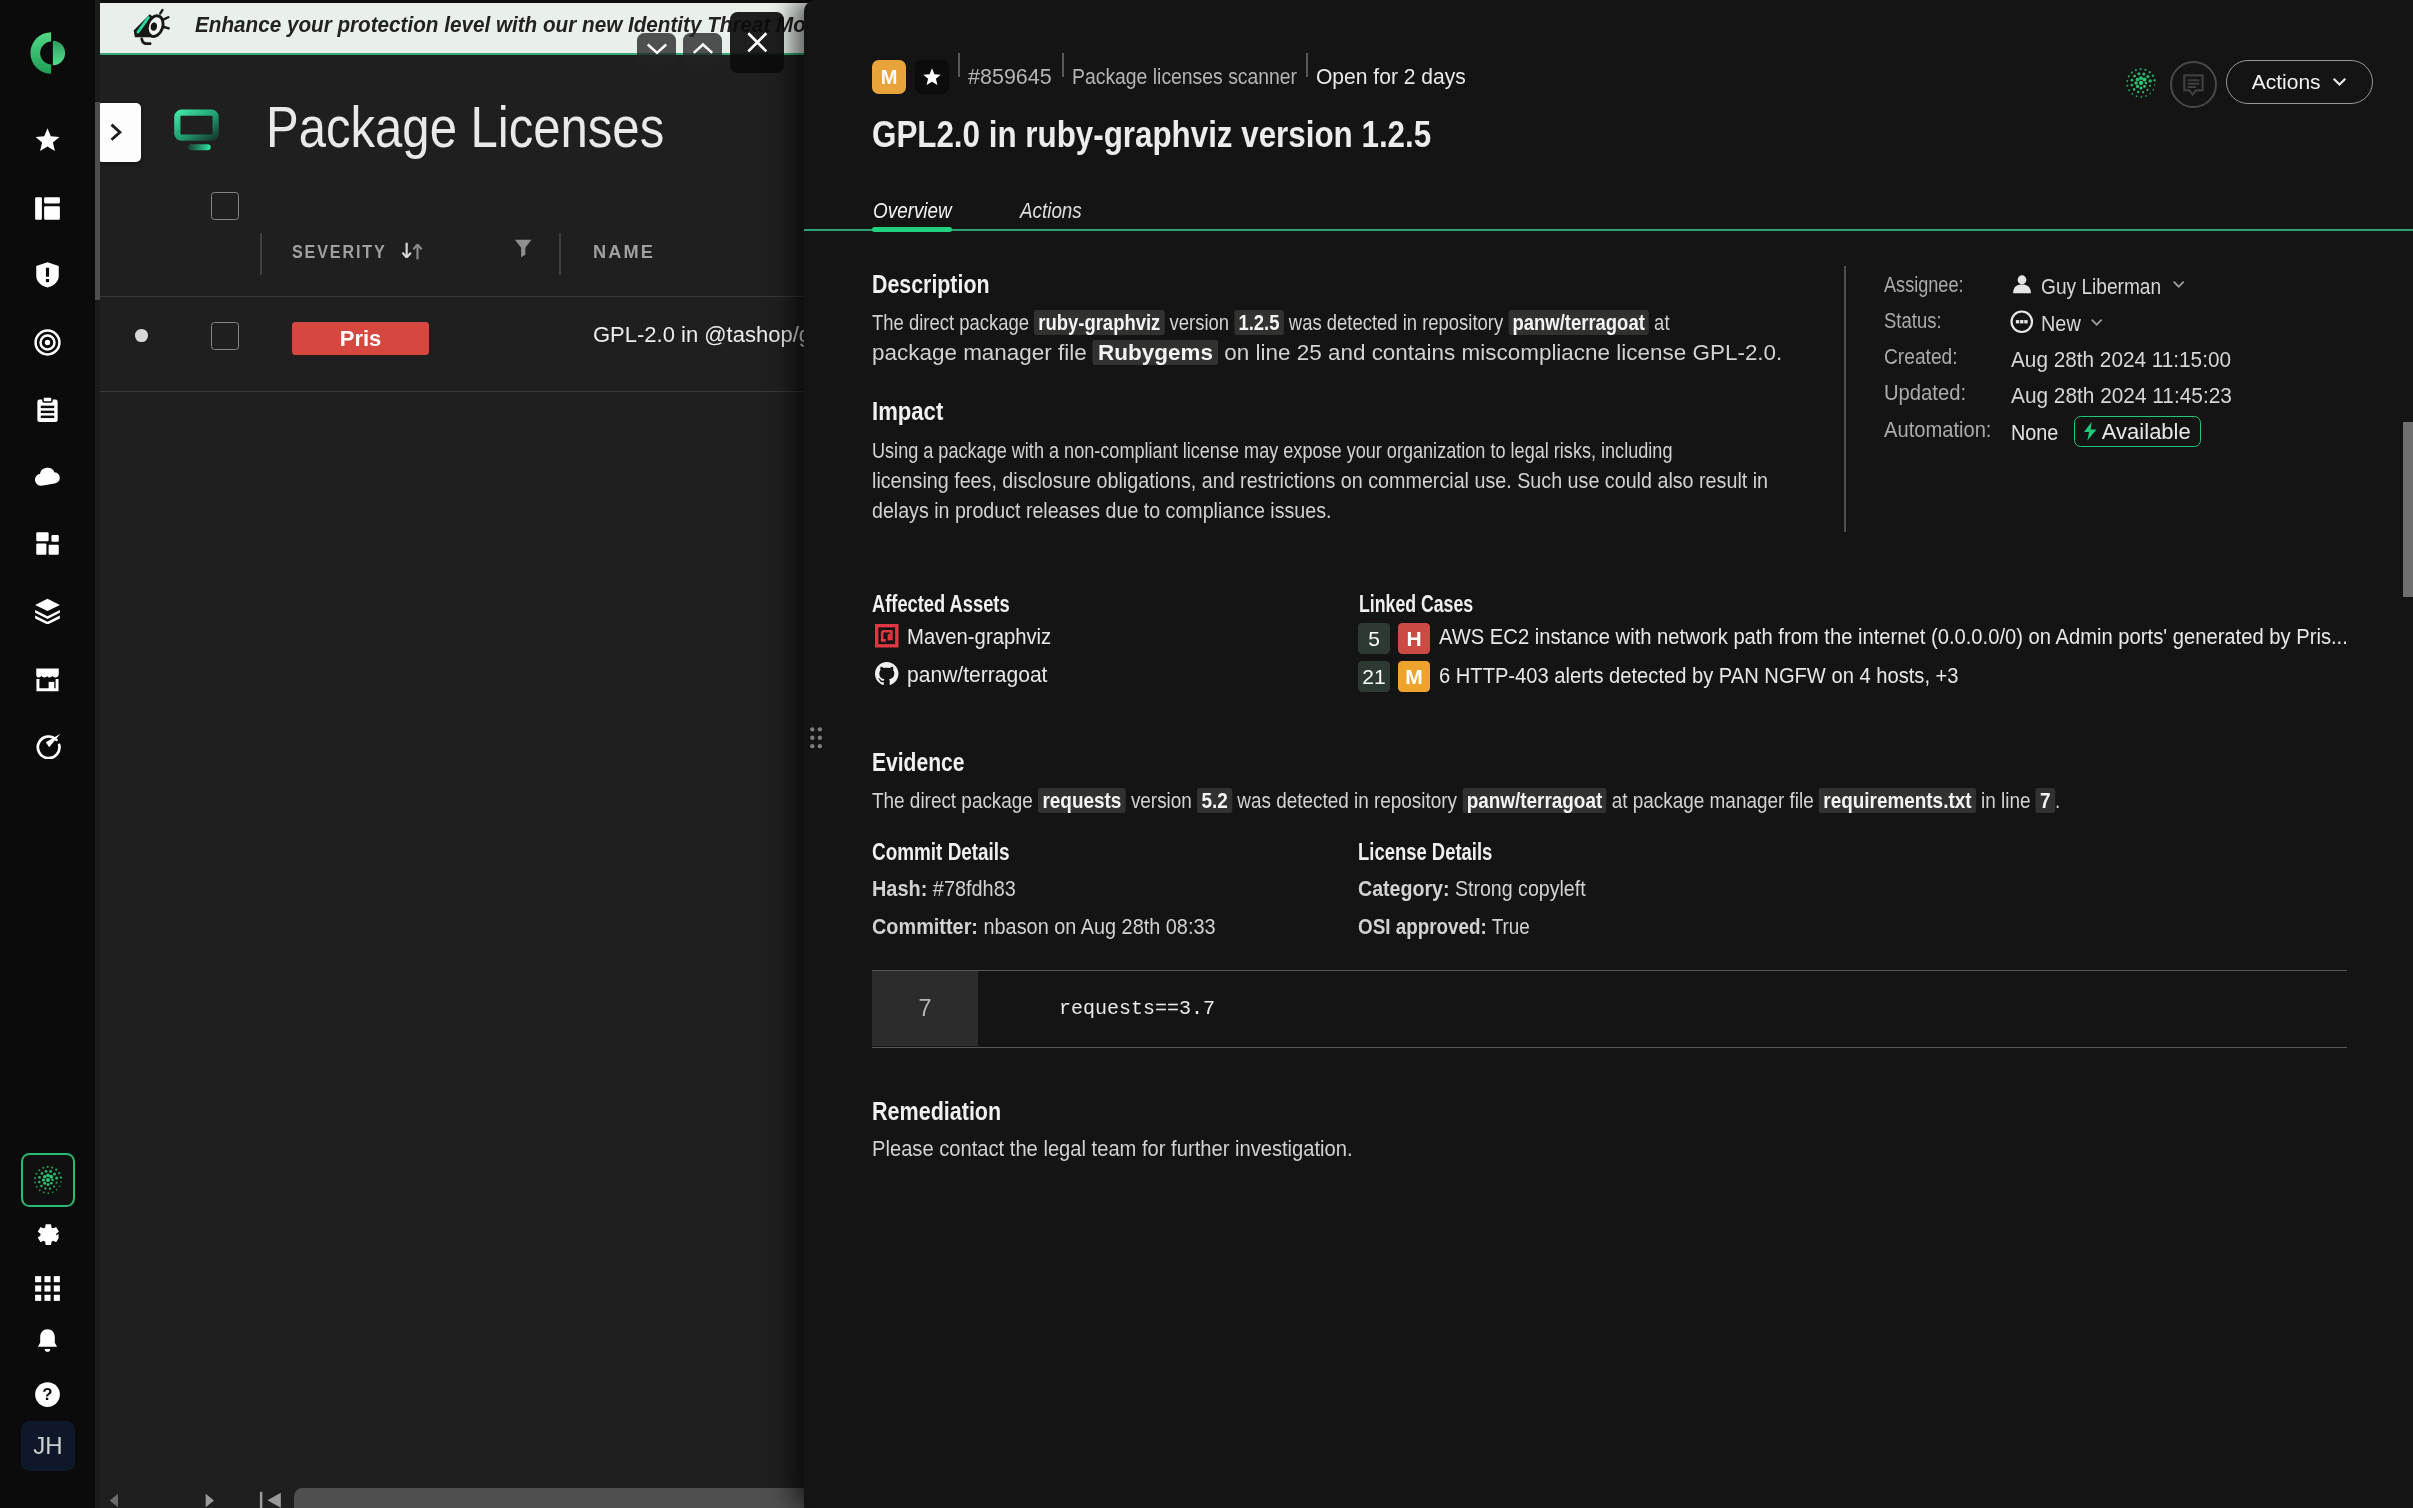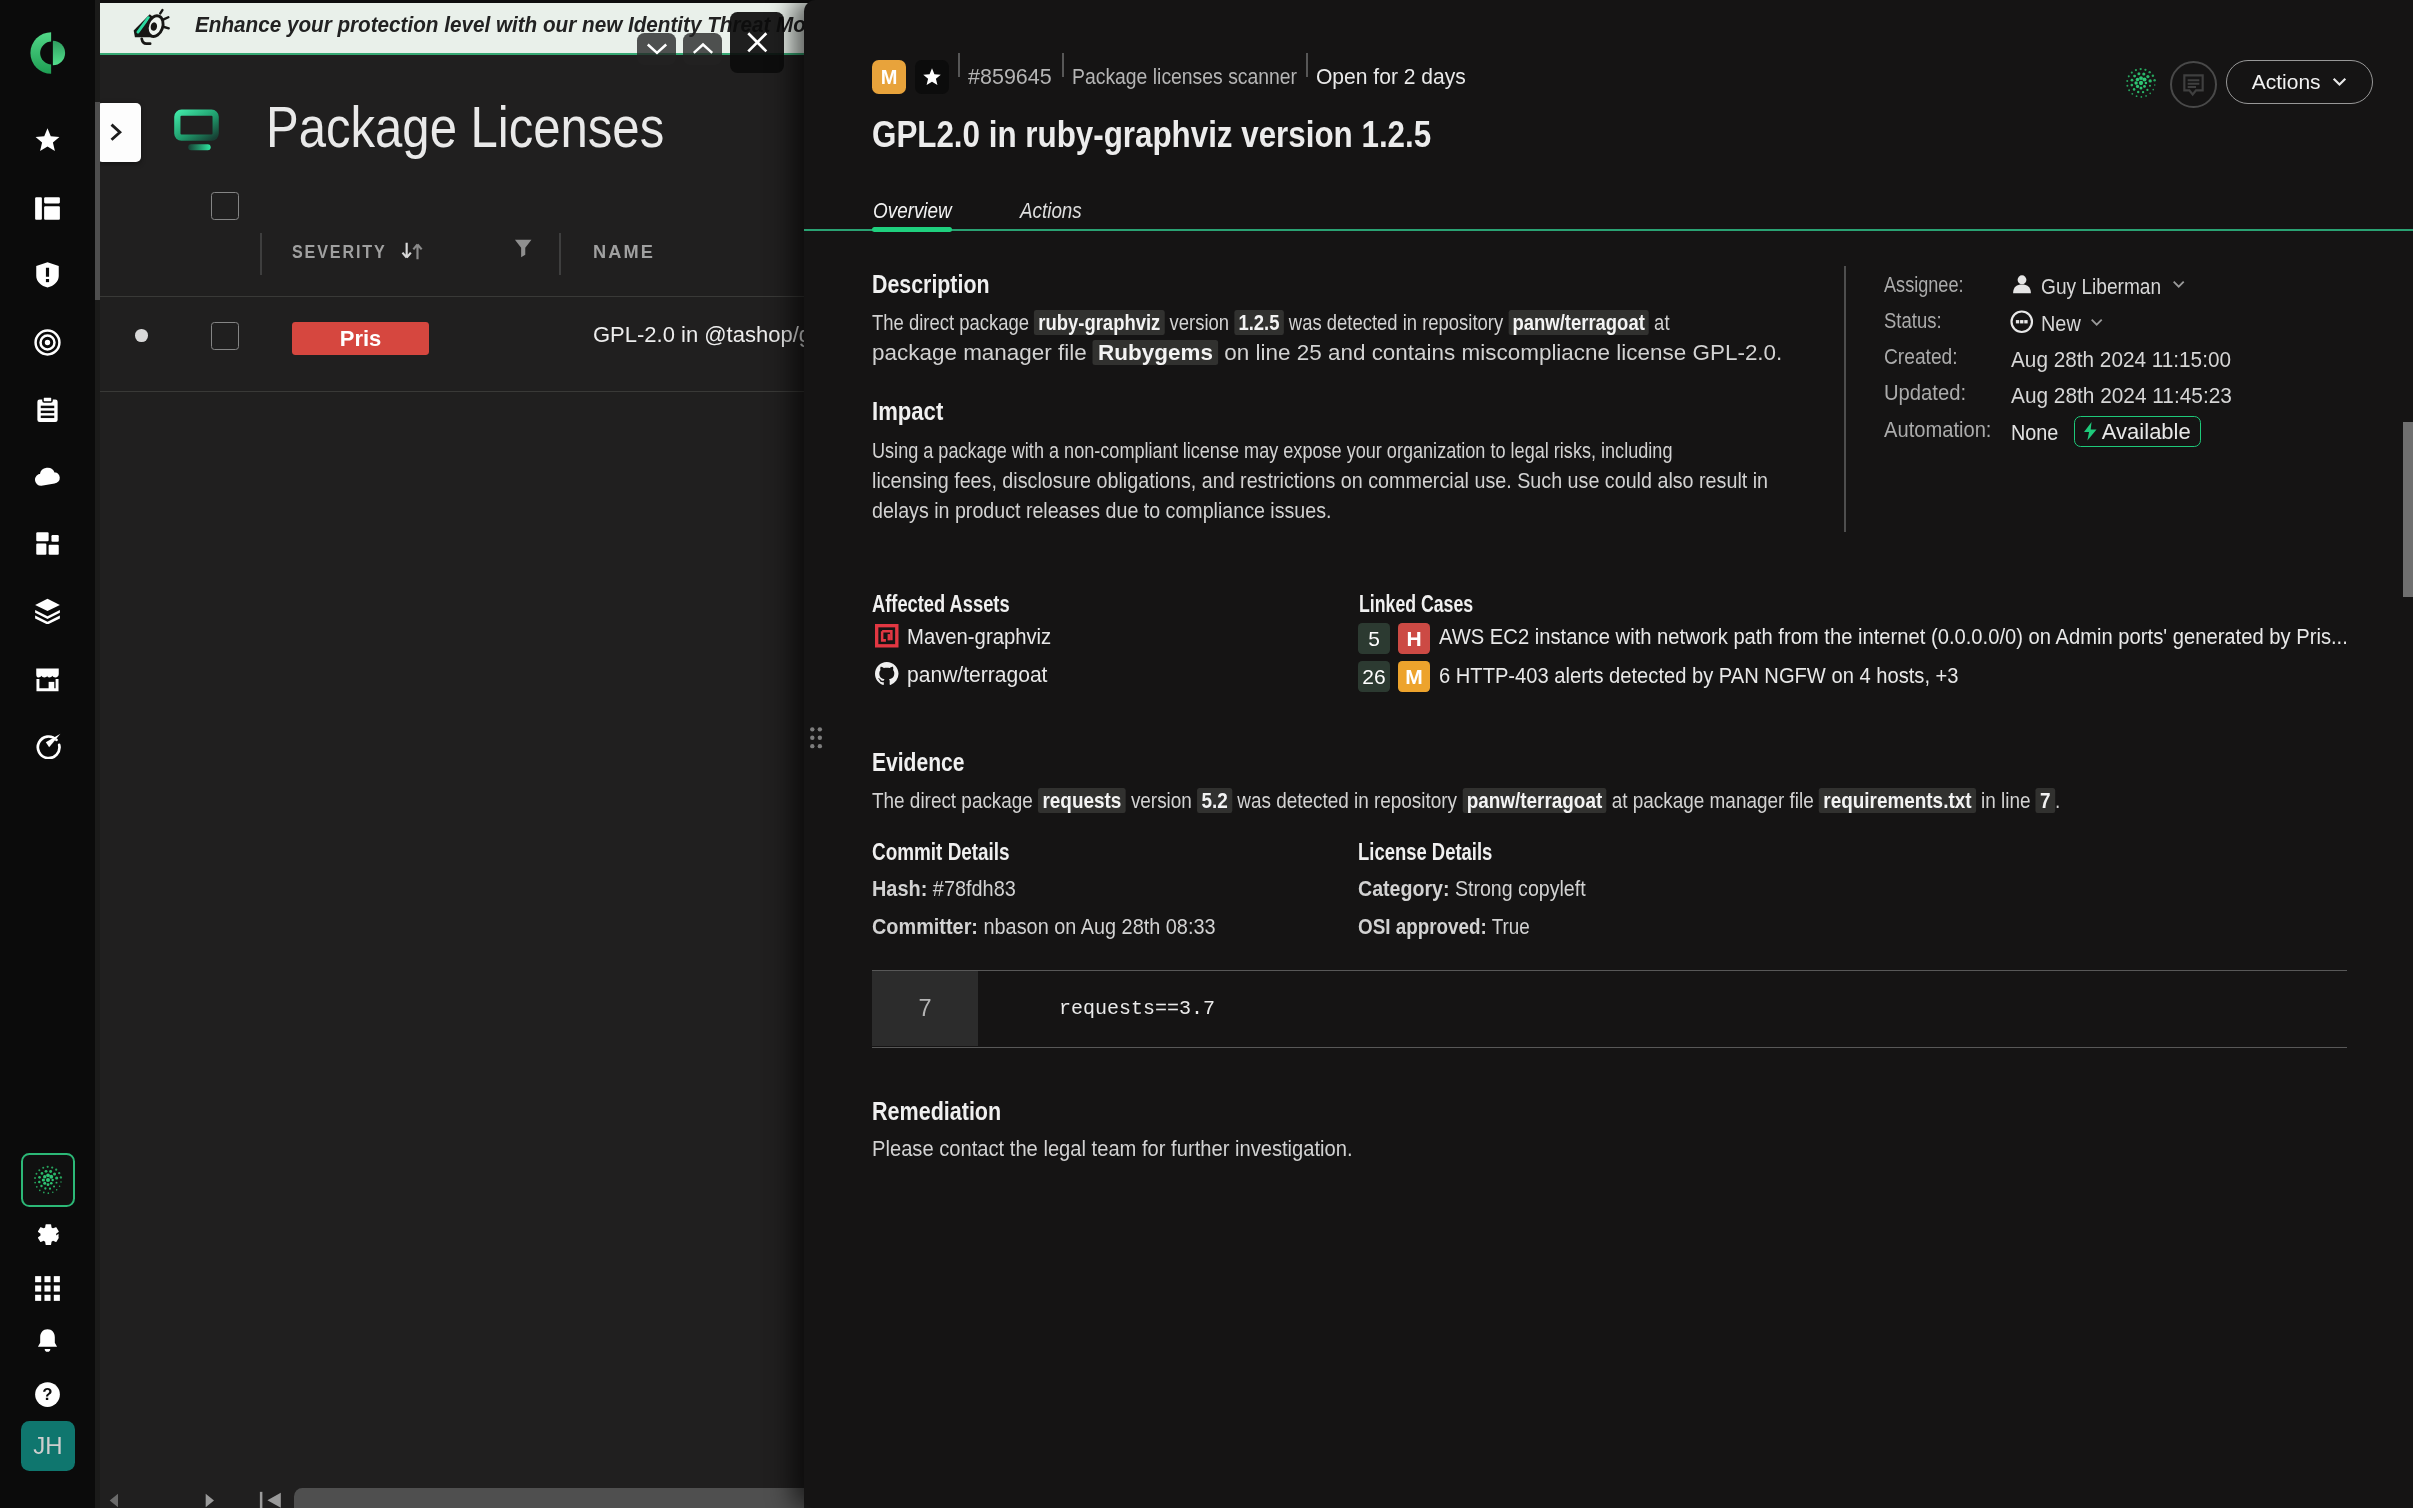--- a/index.html
+++ b/index.html
@@ -272,21 +272,21 @@
   <svg class="sicon" style="top:1327px;" viewBox="0 0 24 24">
       <path fill="#fff" d="M12 2 C8 2 5.5 5 5.5 9 V14 L3.5 17.5 H20.5 L18.5 14 V9 C18.5 5 16 2 12 2 Z"></path>
       <path fill="#fff" d="M9.5 19.5 a2.5 2.5 0 0 0 5 0 Z"></path>
     </svg>
 
   <svg class="sicon" style="top:1381px;" viewBox="0 0 24 24">
       <circle cx="12" cy="12" r="11" fill="#fff"></circle>
       <text x="12" y="17.2" font-family="Liberation Sans" font-size="15" font-weight="bold" fill="#0b0b0b" text-anchor="middle">?</text>
     </svg>
 
-  <div class="abs" style="left:21px; top:1421px; width:54px; height:50px; background:#0f766e; border-radius:8.4px; display:flex; align-items:center; justify-content:center;">
+  <div class="abs" style="left:21px; top:1421px; width:54px; height:50px; background:#0f172a; border-radius:8.4px; display:flex; align-items:center; justify-content:center;">
     <span style="font-size:24px; color:#cecece;">JH</span>
   </div>
 </div>
 <div class="abs" id="rail"></div>
 <div class="abs" id="railthumb"></div>
 
 <div class="abs" style="left:132px; top:8.4px; z-index:6;">
   <svg width="38" height="38" viewBox="0 0 45 45">
     <path d="M21 7.5 L2 26.5 L3.5 34.5 L26 34.5 L29 31 L27 12 Z" fill="#171715"></path>
     <path d="M7 28.5 L19.5 11.5" stroke="#2bd9a0" stroke-width="3.4" stroke-linecap="round" fill="none"></path>
@@ -544,21 +544,21 @@
   <svg width="23.5" height="23.5" viewBox="0 0 16 16">
       <path fill="#f0f0f0" d="M8 0C3.58 0 0 3.58 0 8c0 3.54 2.29 6.53 5.47 7.59.4.07.55-.17.55-.38 0-.19-.01-.82-.01-1.49-2.01.37-2.53-.49-2.69-.94-.09-.23-.48-.94-.82-1.13-.28-.15-.68-.52-.01-.53.63-.01 1.08.58 1.23.82.72 1.21 1.87.87 2.33.66.07-.52.28-.87.51-1.07-1.78-.2-3.64-.89-3.64-3.95 0-.87.31-1.59.82-2.15-.08-.2-.36-1.02.08-2.12 0 0 .67-.21 2.2.82.64-.18 1.32-.27 2-.27s1.36.09 2 .27c1.53-1.04 2.2-.82 2.2-.82.44 1.1.16 1.92.08 2.12.51.56.82 1.27.82 2.15 0 3.07-1.87 3.75-3.65 3.95.29.25.54.73.54 1.48 0 1.07-.01 1.93-.01 2.2 0 .21.15.46.55.38A8.01 8.01 0 0 0 16 8c0-4.42-3.58-8-8-8z"></path>
     </svg>
 </div>
 <div class="mval" id="as2" style="left:907px; top:662px; color:#e8e8e8;">panw/terragoat</div>
 
 <div class="h2" id="h4" style="left:1359px; top:591px; font-size:23.5px;">Linked Cases</div>
 <div class="casebadge" style="left:1358px; top:623px; background:#2c3a31;">5</div>
 <div class="casebadge" style="left:1398px; top:623px; background:#cc4a44; font-weight:bold;">H</div>
 <div class="mval" id="lc1" style="left:1439px; top:624px; color:#e8e8e8;">AWS EC2 instance with network path from the internet (0.0.0.0/0) on Admin ports' generated by Pris...</div>
-<div class="casebadge" style="left:1358px; top:661px; background:#2c3a31;">26</div>
+<div class="casebadge" style="left:1358px; top:661px; background:#2c3a31;">21</div>
 <div class="casebadge" style="left:1398px; top:661px; background:#eda32c; font-weight:bold;">M</div>
 <div class="mval" id="lc2" style="left:1439px; top:663px; color:#e8e8e8;">6 HTTP-403 alerts detected by PAN NGFW on 4 hosts, +3</div>
 
 <div class="h2" id="h5" style="left:872px; top:748px;">Evidence</div>
 <div class="body28" style="left:872px; top:786px;">
 <div class="pline" id="p3a">The direct package <span class="tok">requests</span> version <span class="tok">5.2</span> was detected in repository <span class="tok">panw/terragoat</span> at package manager file <span class="tok">requirements.txt</span> in line <span class="tok">7</span>.</div>
 </div>
 
 <div class="h2" id="h6" style="left:872px; top:839px; font-size:23.5px;">Commit Details</div>
 <div class="h2" id="h7" style="left:1358px; top:839px; font-size:23.5px;">License Details</div>

